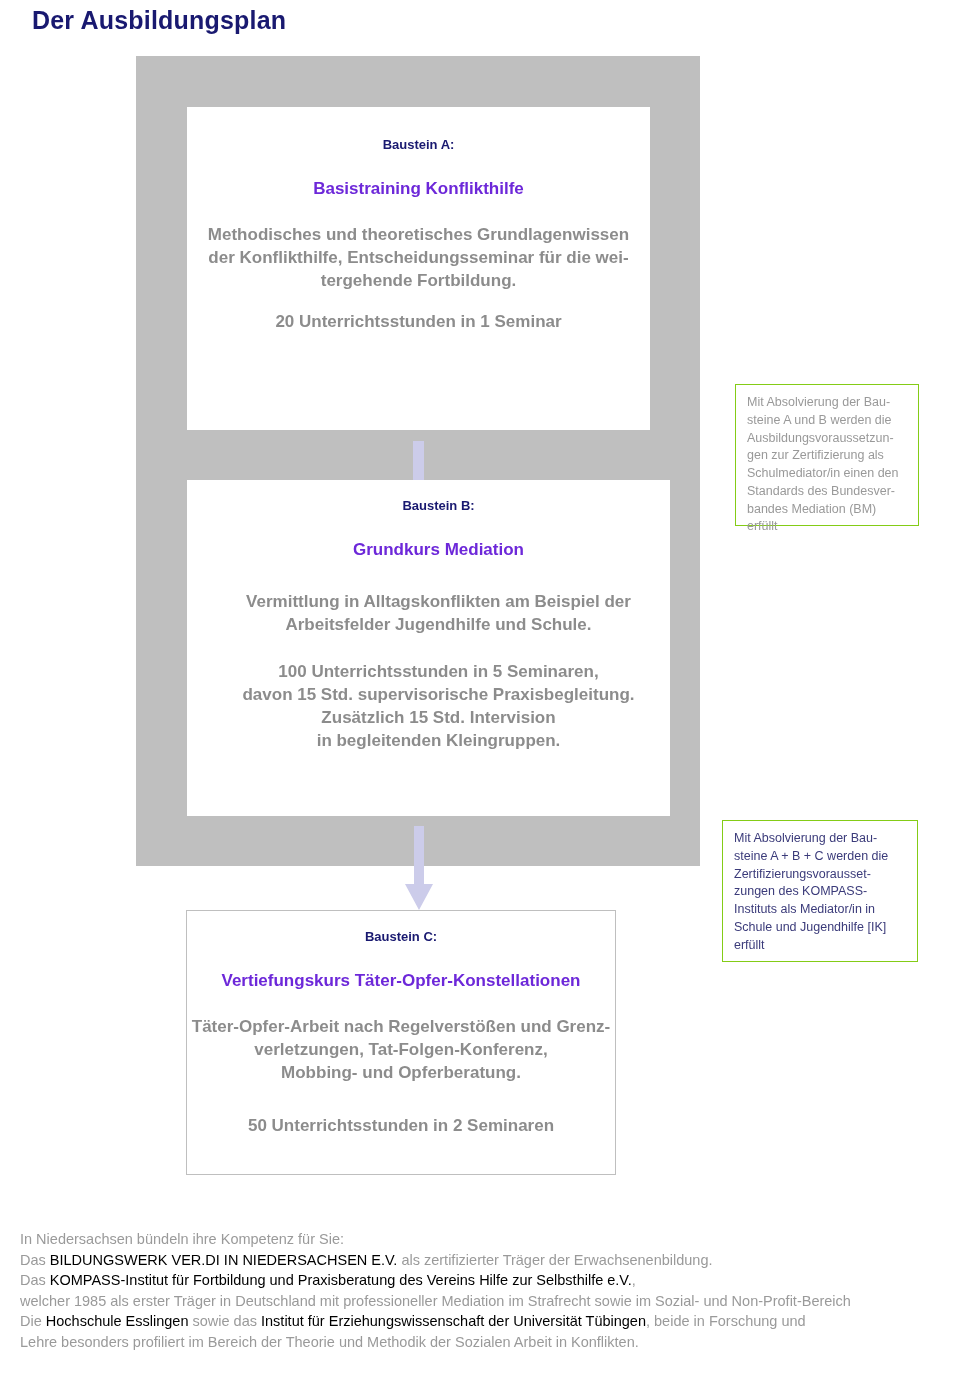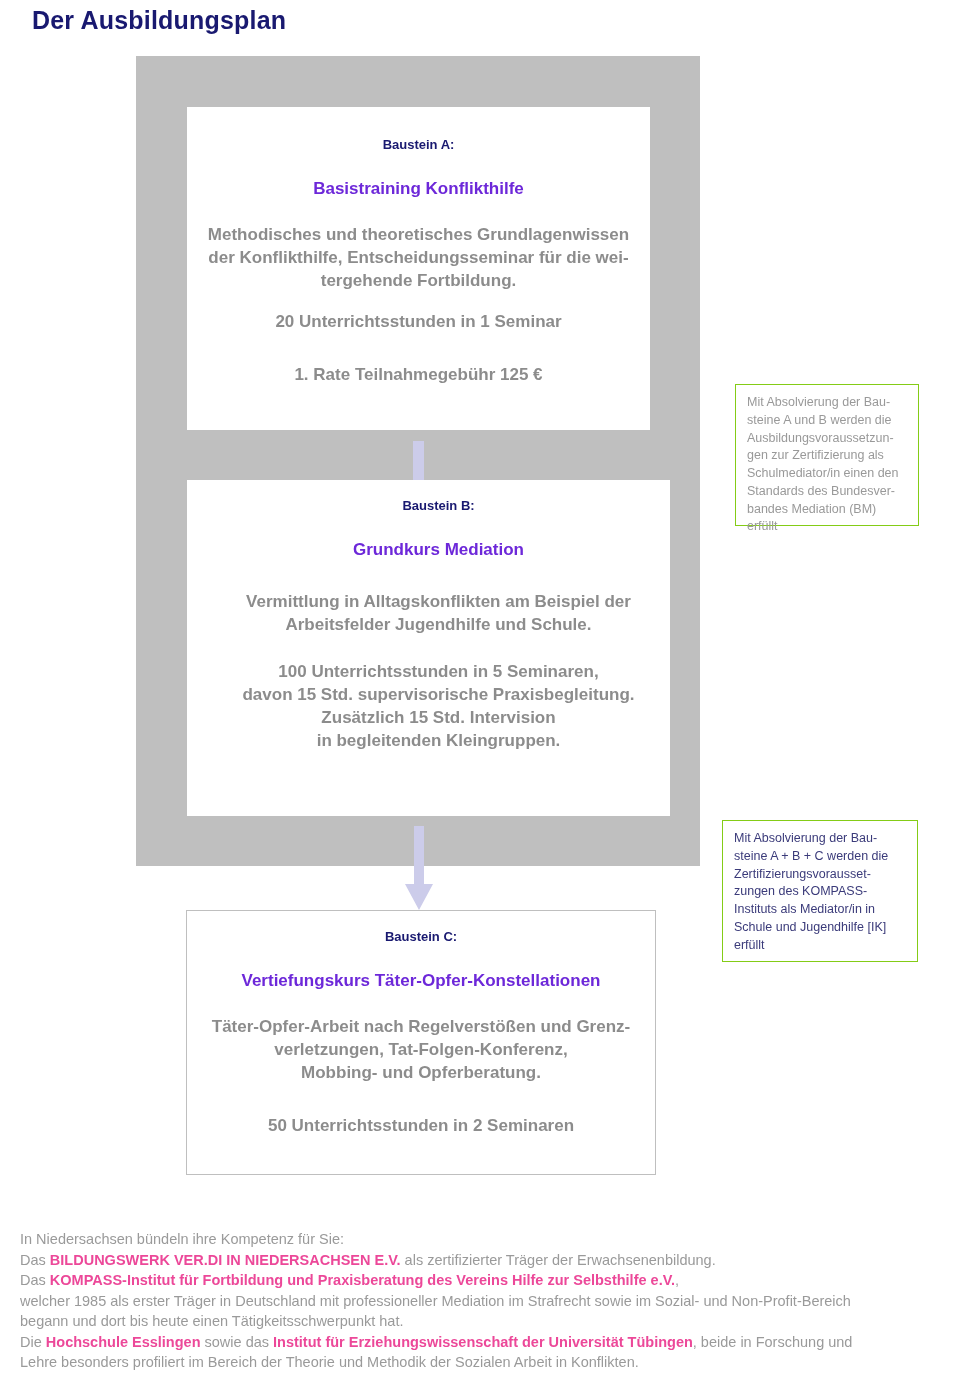--- a/index.html
+++ b/index.html
@@ -54,21 +54,21 @@
     text-align: center;
   }
   #box-a { left: 187px; top: 107px; width: 463px; height: 323px; }
   #box-b { left: 187px; top: 480px; width: 463px; height: 336px; margin-left: 20px; }
 
   
   #box-c {
     position: absolute;
     left: 186px;
     top: 910px;
-    width: 470px;
+    width: 430px;
     height: 265px;
     border: 1px solid #bfbfbf;
     background: #ffffff;
     text-align: center;
   }
 
   
   .block-heading {
     font-size: 13px;
     font-weight: bold;
@@ -140,21 +140,21 @@
   #footer {
     position: absolute;
     left: 20px;
     top: 1229px;
     width: 930px;
     font-size: 14.5px;
     line-height: 1.42;
     color: #9a9a9a;
   }
   #footer .ln { white-space: nowrap; }
-  #footer b { color: #ec4899; font-weight: bold; }
+  #footer b { color: #000000; font-weight: normal; }
 </style>
 </head>
 <body>
 
 <div id="page">
 
   <div class="page-title">Der Ausbildungsplan</div>
 
   <div class="frame-band" id="frame-top"></div>
   <div class="frame-band" id="frame-left"></div>
@@ -169,21 +169,20 @@
     <div class="block-subheading">Basistraining Konflikthilfe</div>
     <div class="sp-lg"></div>
     <div class="block-body">
       <div>Methodisches und theoretisches Grundlagenwissen</div>
       <div>der Konflikthilfe, Entscheidungsseminar für die wei-</div>
       <div>tergehende Fortbildung.</div>
     </div>
     <div class="sp-md"></div>
     <div class="block-body">20 Unterrichtsstunden in 1 Seminar</div>
     <div class="sp-xl"></div>
-    <div class="block-body">1. Rate Teilnahmegebühr 125 €</div>
   </div>
 
   <div class="connector-bar" id="connector-a-b"></div>
 
   <div class="inner-box" id="box-b">
     <div class="sp-md"></div>
     <div class="block-heading">Baustein B:</div>
     <div class="sp-lg"></div>
     <div class="block-subheading">Grundkurs Mediation</div>
     <div class="sp-xl"></div>
@@ -240,18 +239,17 @@
     <div>Instituts als Mediator/in in</div>
     <div>Schule und Jugendhilfe [IK]</div>
     <div>erfüllt</div>
   </div>
 
   <div id="footer">
     <div class="ln">In Niedersachsen bündeln ihre Kompetenz für Sie:</div>
     <div class="ln"><span>Das </span><b>BILDUNGSWERK VER.DI IN NIEDERSACHSEN E.V.</b><span> als zertifizierter Träger der Erwachsenenbildung.</span></div>
     <div class="ln"><span>Das </span><b>KOMPASS-Institut für Fortbildung und Praxisberatung des Vereins Hilfe zur Selbsthilfe e.V.</b><span>,</span></div>
     <div class="ln">welcher 1985 als erster Träger in Deutschland mit professioneller Mediation im Strafrecht sowie im Sozial- und Non-Profit-Bereich</div>
-    <div class="ln">begann und dort bis heute einen Tätigkeitsschwerpunkt hat.</div>
     <div class="ln"><span>Die </span><b>Hochschule Esslingen</b><span> sowie das </span><b>Institut für Erziehungswissenschaft der Universität Tübingen</b><span>, beide in Forschung und</span></div>
     <div class="ln">Lehre besonders profiliert im Bereich der Theorie und Methodik der Sozialen Arbeit in Konflikten.</div>
   </div>
 
 </div>
 
 </body></html>

